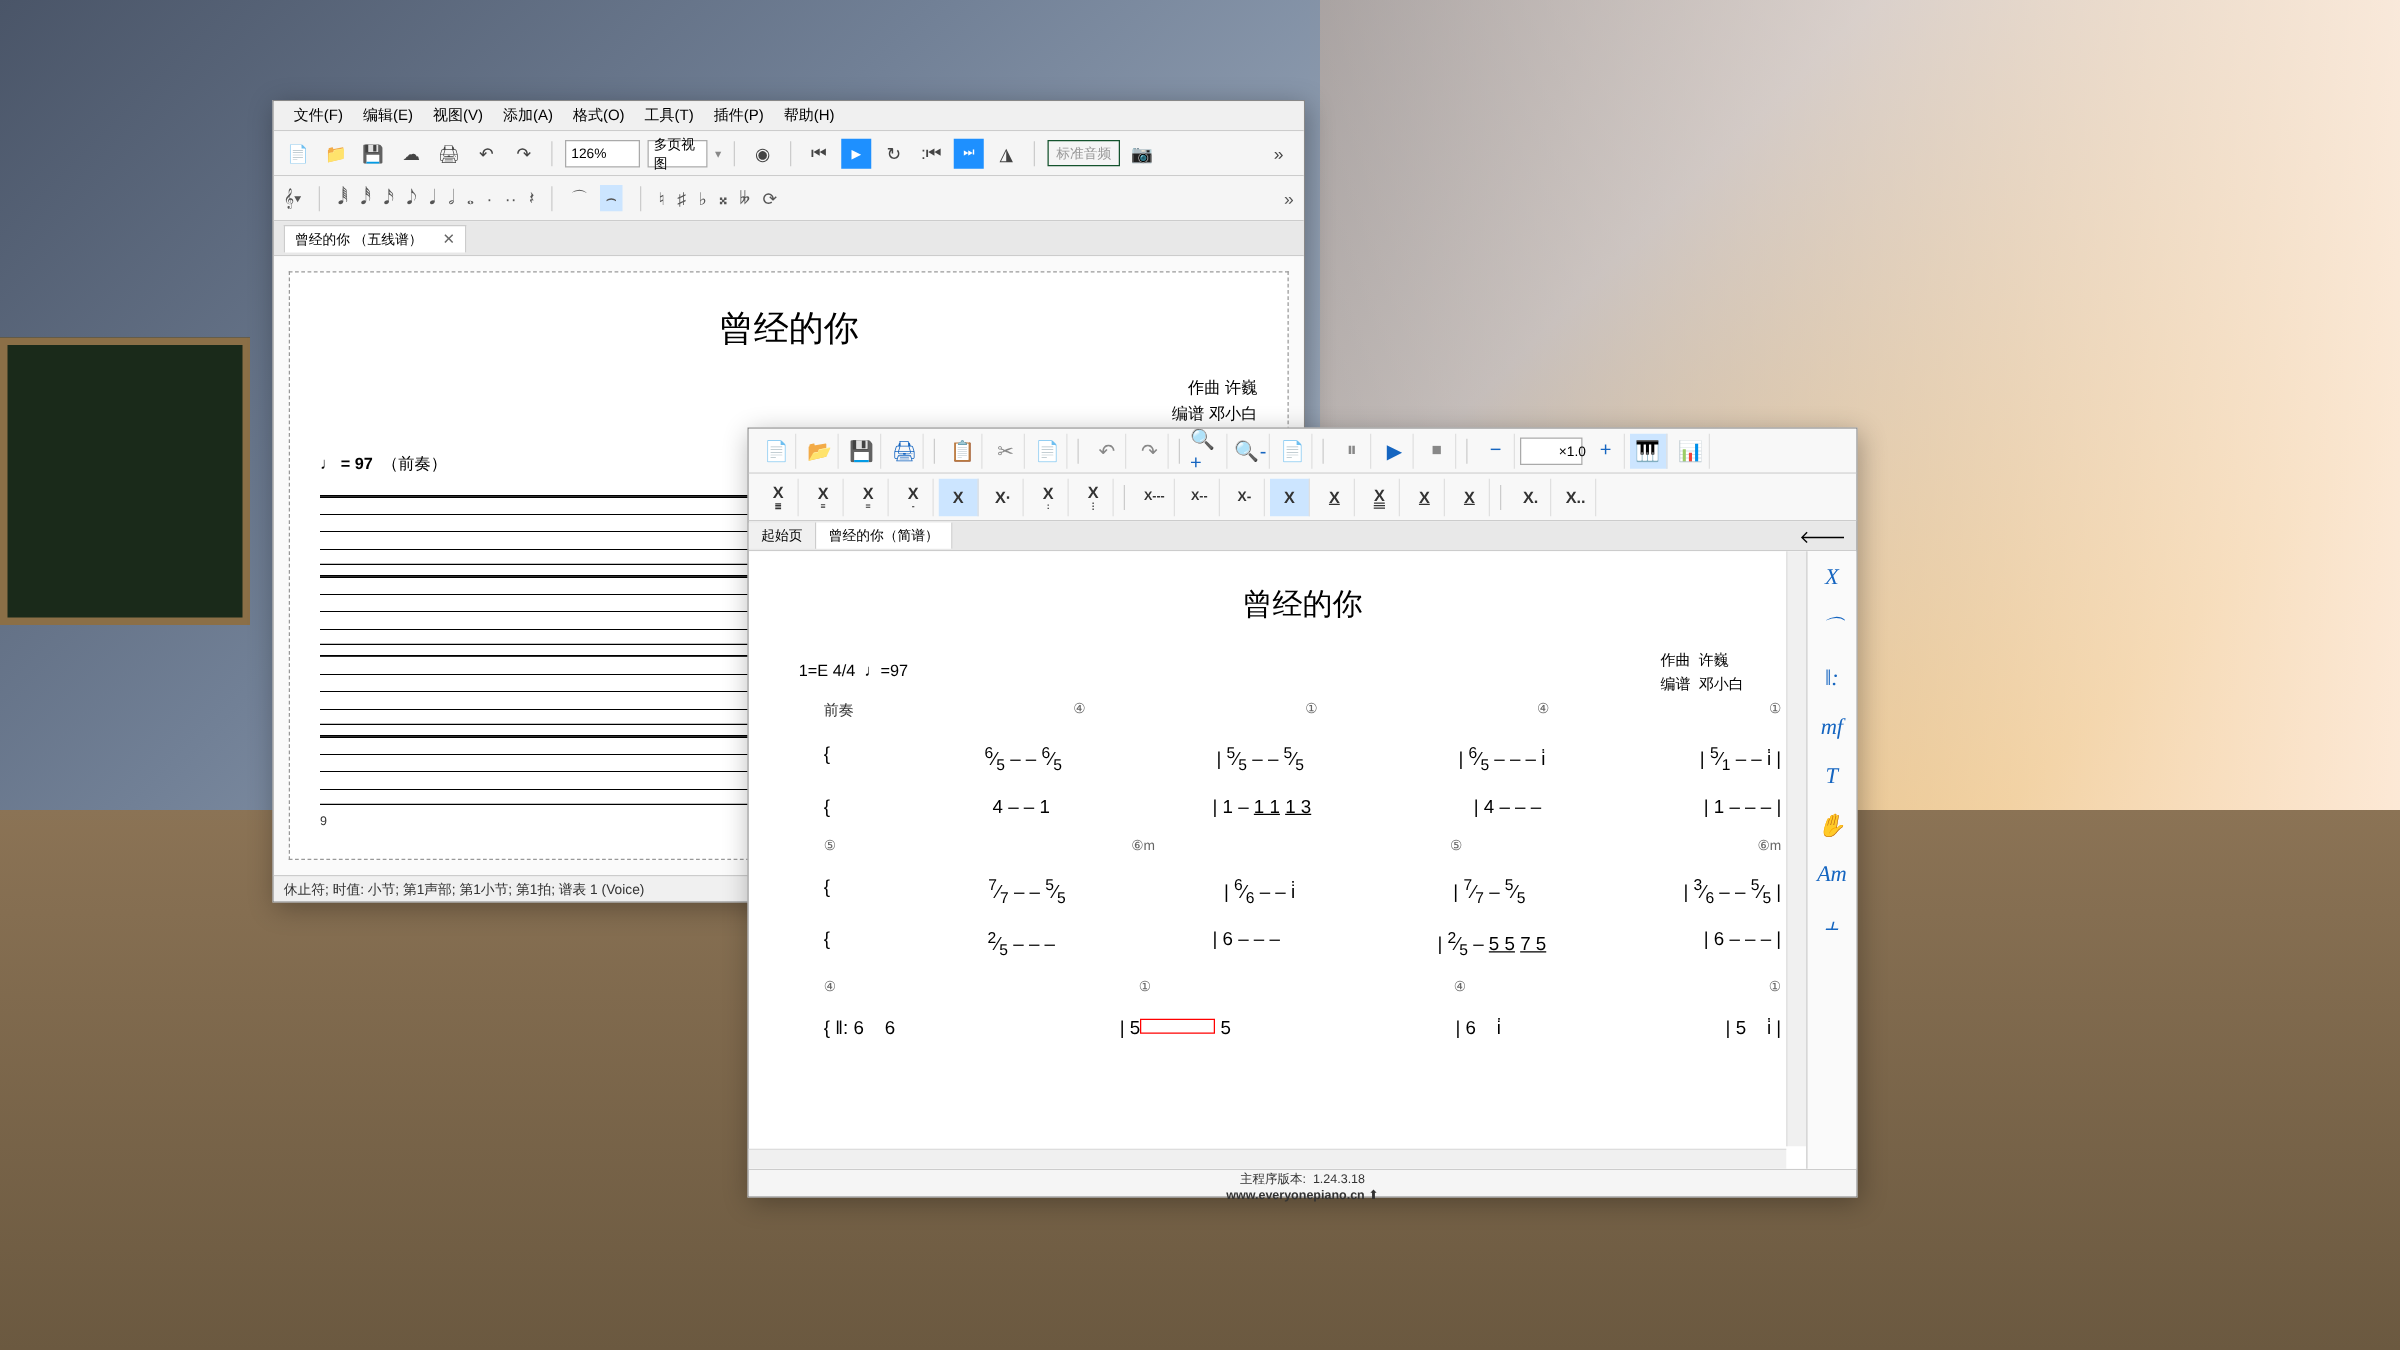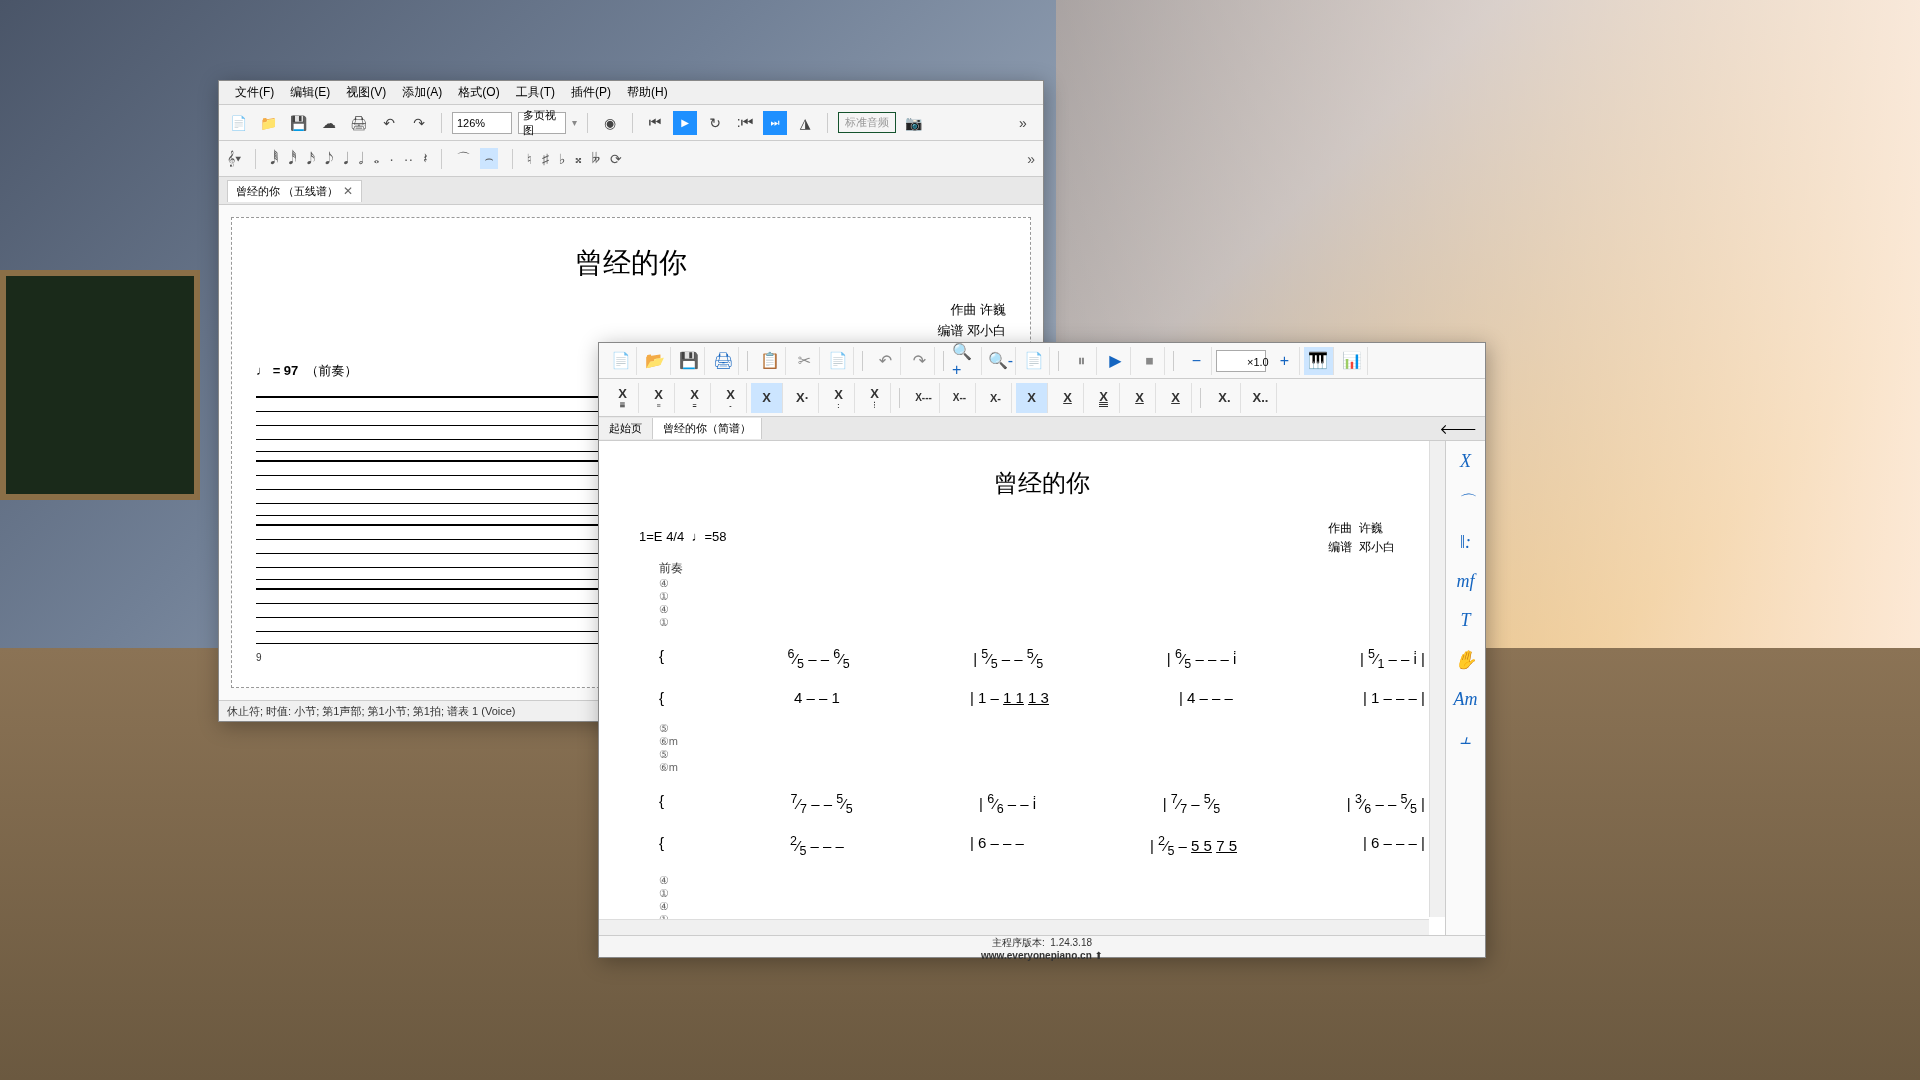--- a/index.html
+++ b/index.html
@@ -18,21 +18,21 @@
 .menubar span { padding: 0 8px; cursor: default; }
 .toolbar { height: 36px; background: #f5f5f5; border-bottom: 1px solid #ccc; display: flex; align-items: center; padding: 0 8px; gap: 6px; }
 .tb-btn { width: 24px; height: 24px; display: flex; align-items: center; justify-content: center; color: #444; font-size: 14px; }
 .tb-sep { width: 1px; height: 20px; background: #ccc; margin: 0 4px; }
 .zoom-box { width: 60px; height: 22px; border: 1px solid #aaa; background: #fff; font-size: 11px; display: flex; align-items: center; padding: 0 4px; }
 .view-box { width: 48px; height: 22px; border: 1px solid #aaa; background: #fff; font-size: 11px; display: flex; align-items: center; padding: 0 4px; }
 .play-btn { width: 24px; height: 24px; background: #1e90ff; color: #fff; display: flex; align-items: center; justify-content: center; font-size: 10px; }
 .note-toolbar { height: 36px; background: #f5f5f5; border-bottom: 1px solid #ccc; display: flex; align-items: center; padding: 0 8px; gap: 10px; font-size: 14px; color: #555; }
 .note-toolbar .active { background: #cce5ff; padding: 2px 4px; }
 .tabbar { height: 28px; background: #e8e8e8; border-bottom: 1px solid #ccc; display: flex; align-items: center; padding: 0 8px; font-size: 11px; }
-.tab { background: #fff; border: 1px solid #ccc; border-bottom: none; padding: 3px 8px; display: flex; align-items: center; gap: 5px; }
+.tab { background: #fff; border: 1px solid #ccc; border-bottom: none; padding: 3px 8px; display: flex; align-items: center; gap: 16px; }
 .tab-close { font-size: 12px; color: #666; }
 .score-area { position: relative; background: #fafafa; height: calc(100% - 24px - 36px - 36px - 28px - 20px); border-bottom: 1px solid #ccc; overflow: hidden; padding: 12px; }
 .score-paper { border: 1px dashed #999; background: #fff; padding: 16px 24px; height: 100%; position: relative; }
 .score-title { text-align: center; font-size: 28px; font-family: serif; margin-top: 10px; }
 .score-meta { text-align: right; font-size: 13px; margin-top: 18px; line-height: 1.6; }
 .tempo-row { font-size: 13px; margin-top: 20px; }
 .staff { margin-top: 16px; }
 .staff-line { height: 56px; border-top: 1px solid #000; border-bottom: 1px solid #000; position: relative; background: repeating-linear-gradient(180deg, #000 0, #000 1px, transparent 1px, transparent 14px); margin-bottom: 8px; }
 .statusbar { height: 20px; background: #f0f0f0; font-size: 11px; color: #333; display: flex; align-items: center; padding: 0 8px; }
 
@@ -47,21 +47,21 @@
 .nbtn { width: 32px; height: 30px; display: flex; flex-direction: column; align-items: center; justify-content: center; font-size: 13px; font-weight: bold; color: #333; border-right: 1px solid #e0e0e0; }
 .nbtn.sel { background: #cce5ff; }
 .w2-tabbar { height: 24px; background: #e8e8e8; border-bottom: 1px solid #ccc; display: flex; align-items: center; font-size: 11px; }
 .w2-tab { padding: 3px 10px; border-right: 1px solid #ccc; background: #f0f0f0; }
 .w2-tab.active { background: #fff; }
 .w2-score { position: relative; height: calc(100% - 36px - 38px - 24px - 22px); background: #fff; padding: 20px 40px; overflow: hidden; }
 .w2-title { text-align: center; font-size: 24px; font-family: serif; margin-top: 6px; }
 .w2-key { font-size: 13px; margin-top: 30px; }
 .w2-meta { position: absolute; right: 90px; top: 78px; font-size: 12px; text-align: left; line-height: 1.6; }
 .jianpu-row { display: flex; justify-content: space-between; font-size: 15px; font-family: serif; margin-top: 18px; padding: 0 20px; }
-.chord-row { display: flex; justify-content: space-between; font-size: 11px; color: #666; margin-top: 16px; padding: 0 20px; flex-direction: column; }
+.chord-row { display: flex; justify-content: space-between; font-size: 11px; color: #666; margin-top: 16px; padding: 0 20px; }
 .sidebar { position: absolute; right: 0; top: 98px; bottom: 22px; width: 40px; border-left: 1px solid #ccc; background: #fafafa; display: flex; flex-direction: column; align-items: center; gap: 18px; padding-top: 10px; }
 .sb-item { font-size: 18px; color: #1565c0; font-style: italic; font-family: serif; }
 .w2-footer { height: 22px; border-top: 1px solid #ccc; background: #f5f5f5; display: flex; align-items: center; justify-content: space-between; padding: 0 8px; font-size: 10px; color: #333; flex-direction: column; }
 .vscroll { position: absolute; right: 40px; top: 98px; bottom: 40px; width: 16px; background: #f0f0f0; border-left: 1px solid #ddd; }
 .hscroll { position: absolute; left: 0; right: 56px; bottom: 22px; height: 16px; background: #f0f0f0; border-top: 1px solid #ddd; }
 </style>
 </head>
 <body>
 
 <div class="desktop-bg">
@@ -227,21 +227,21 @@
 
   <div class="w2-tabbar">
     <div class="w2-tab">起始页</div>
     <div class="w2-tab active">曾经的你（简谱）</div>
     <div style="margin-left:auto;padding:0 8px;font-size:14px">🡐</div>
   </div>
 
   <div class="w2-score">
     <div class="w2-title">曾经的你</div>
     <div class="w2-key">
-      <span>1=E</span> <span>4/4</span>&nbsp; <span>♩=58</span>
+      <span>1=E</span> <span>4/4</span>&nbsp; <span>♩=97</span>
     </div>
     <div class="w2-meta">
       <span>作曲</span>&nbsp;&nbsp;<span>许巍</span><br>
       <span>编谱</span>&nbsp;&nbsp;<span>邓小白</span>
     </div>
 
     <div class="chord-row">
       <span style="color:#333;font-size:12px">前奏</span>
       <span>④</span>
       <span>①</span>

